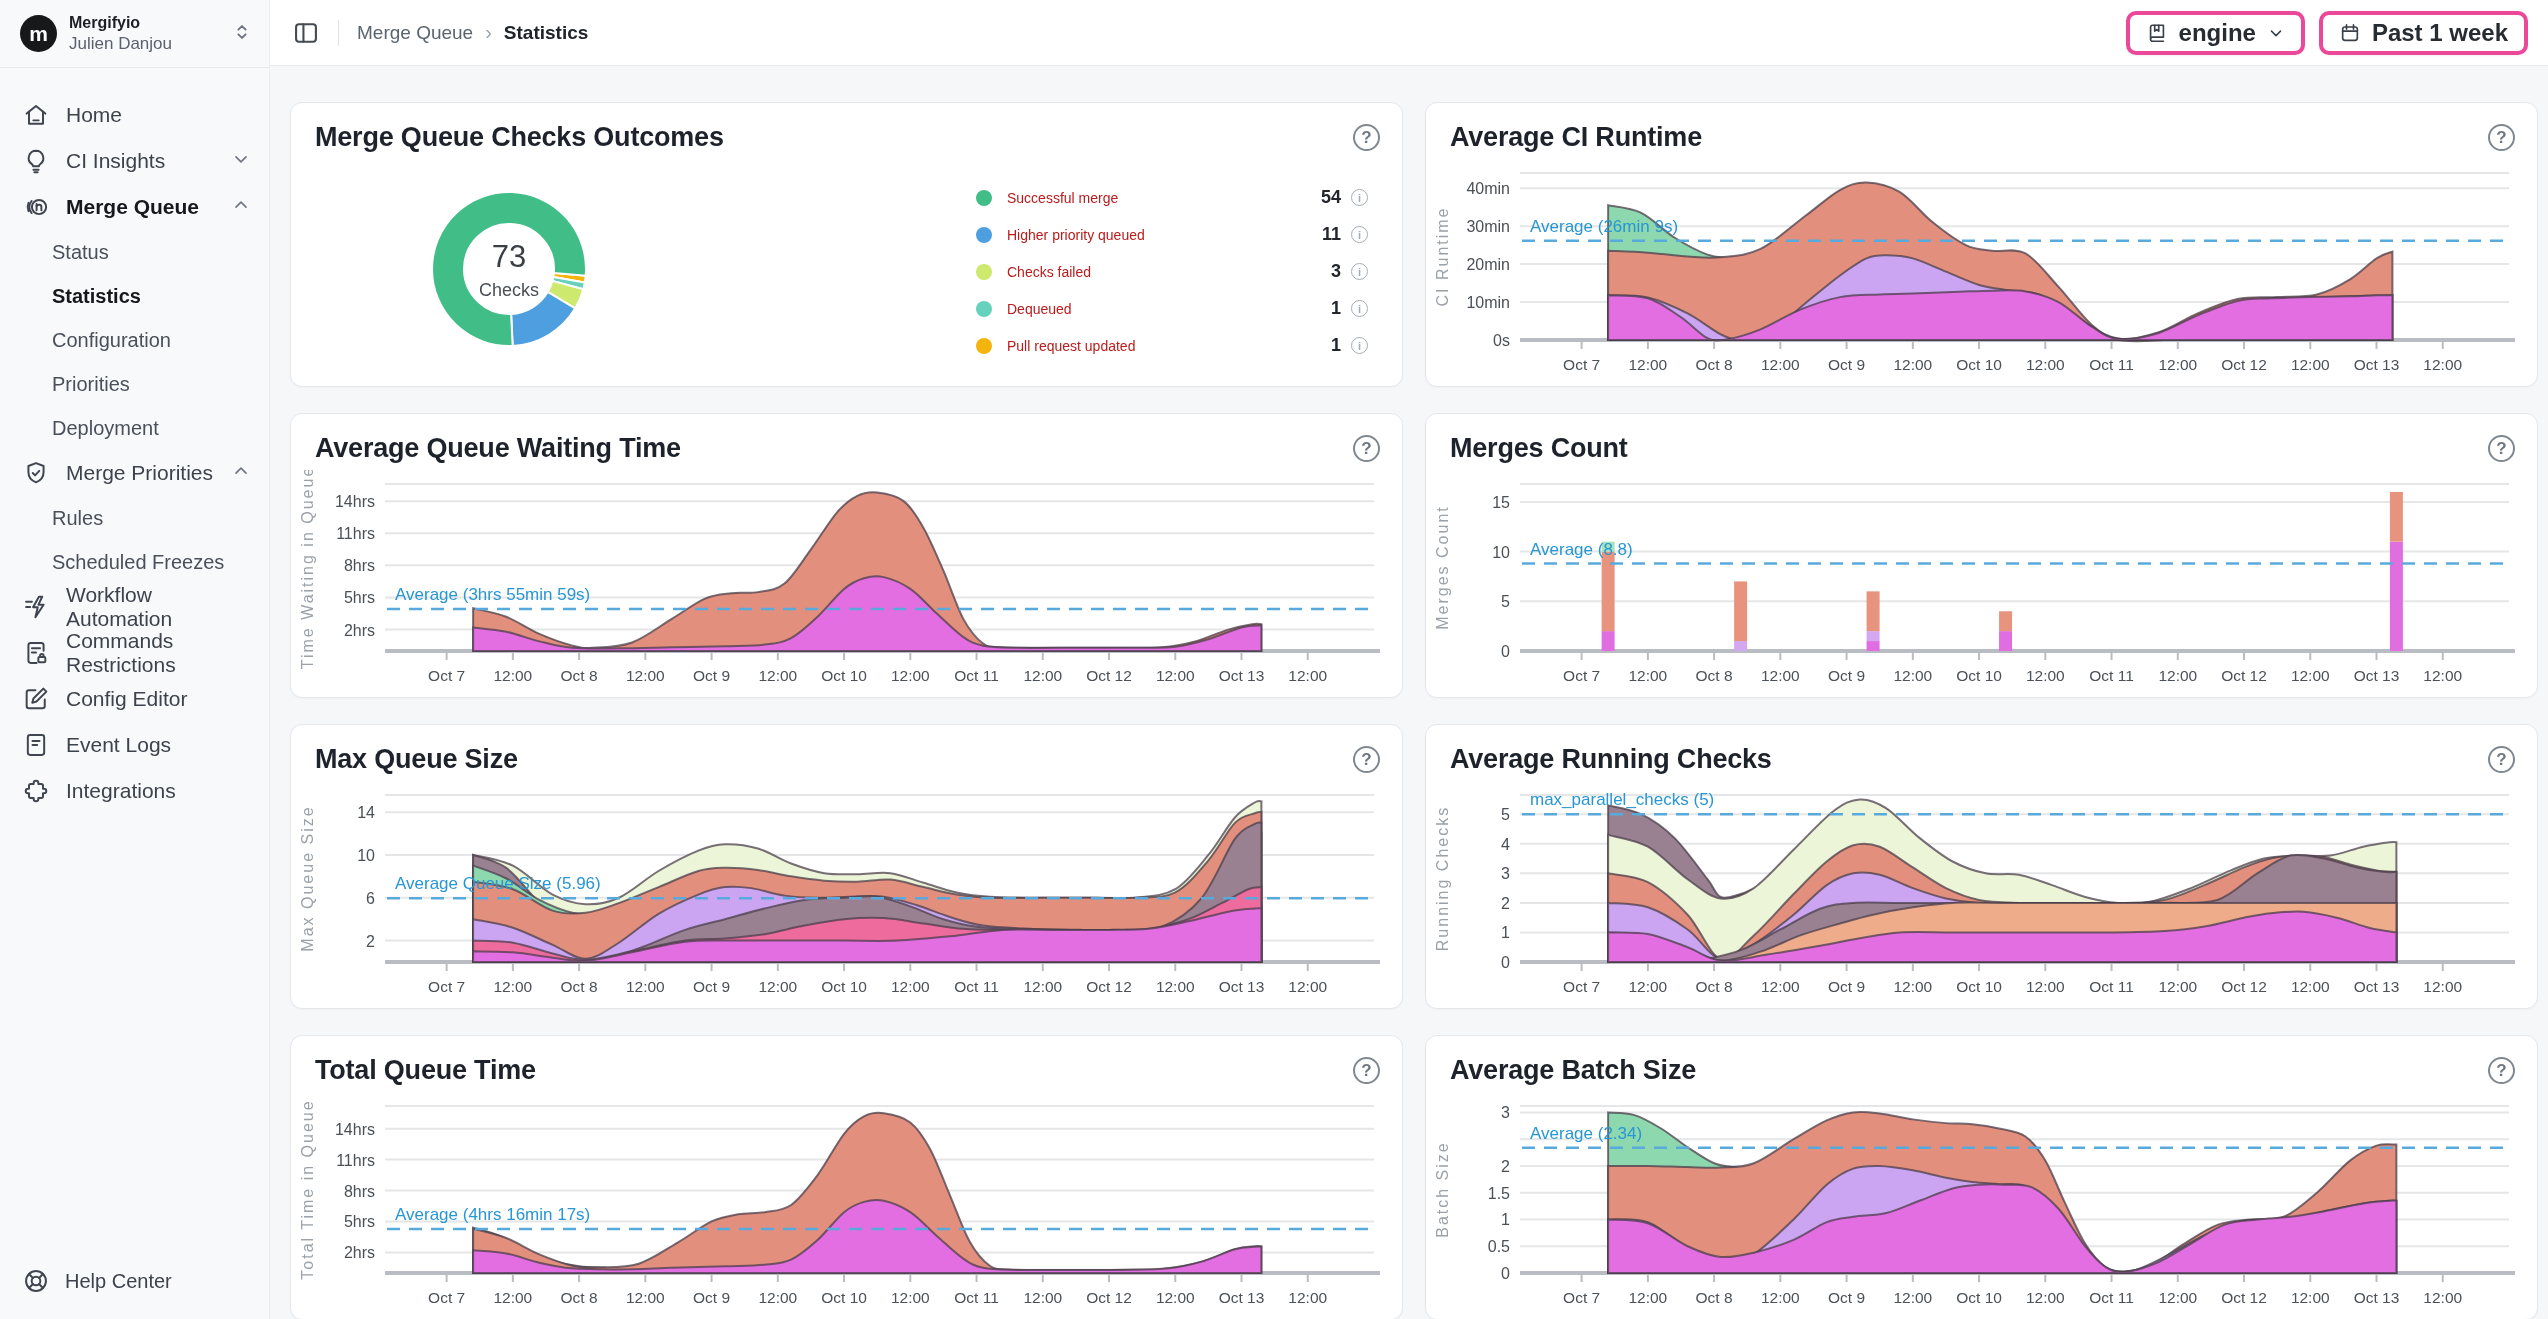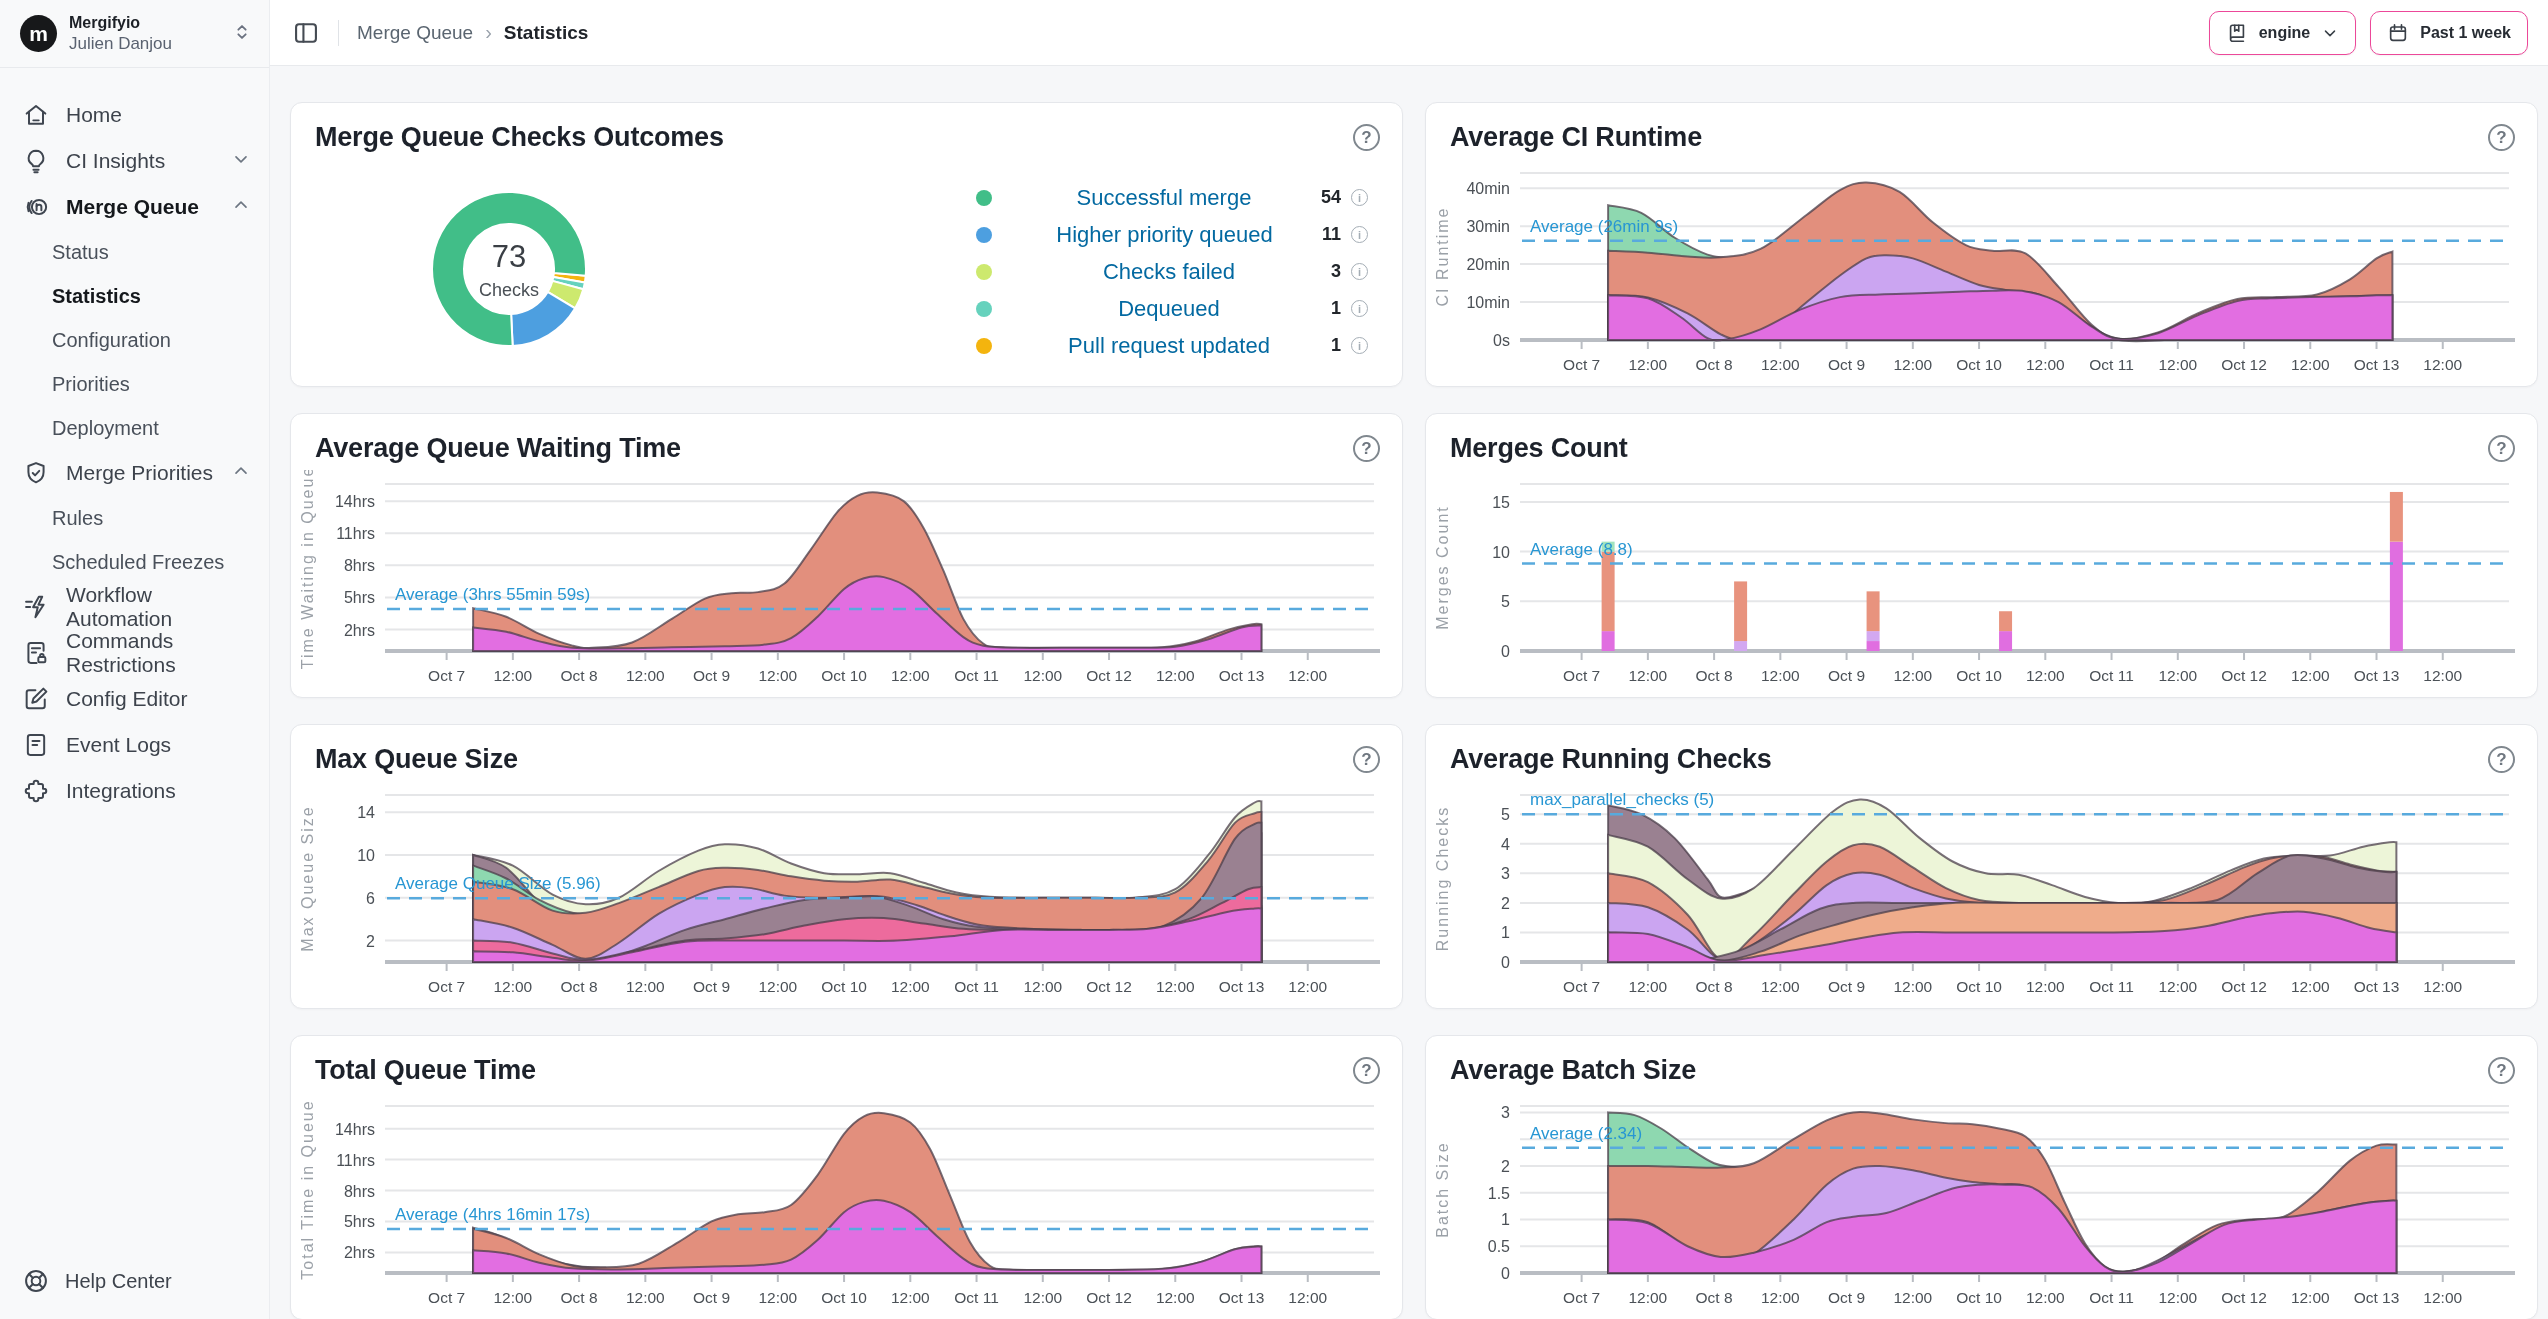--- a/index.html
+++ b/index.html
@@ -34,22 +34,22 @@
   .main { position:absolute; left:270px; top:0; right:0; bottom:0; }
   .topbar { height:66px; background:#fff; border-bottom:1px solid #e8eaed;
             display:flex; align-items:center; padding:0 20px 0 22px; }
   .tb-toggle { width:28px; height:28px; color:#454b53; cursor:pointer; }
   .tb-divider { width:1px; height:26px; background:#e0e3e7; margin:0 18px; }
   .crumb { display:flex; align-items:center; gap:12px; font-size:19px; }
   .crumb .parent { color:#5a6570; cursor:pointer; }
   .crumb .sep { color:#9aa2ac; font-size:20px; }
   .crumb .current { color:#20242a; font-weight:700; }
   .tb-right { margin-left:auto; display:flex; gap:14px; }
-  .btn { height:44px; border:1px solid #ec4899; border-radius:10px; background:#fff;
-         display:flex; align-items:center; gap:11px; padding:0 16px; font-size:16px;
+  .btn { height:44px; border:4px solid #ec4899; border-radius:10px; background:#fff;
+         display:flex; align-items:center; gap:11px; padding:0 16px; font-size:24px;
          color:#272c33; font-weight:600; cursor:pointer; box-shadow:0 1px 2px rgba(16,24,40,.05); }
   .btn svg { width:22px; height:22px; color:#3a4048; }
   .filtersbar { height:45px; display:flex; align-items:center; gap:15px; padding:0 30px;
                 color:#545d68; font-size:20px; font-weight:500; }
   .filtersbar svg { width:23px; height:23px; }
 
   
   .content { margin:24px 10px 0 20px; display:grid; grid-template-columns:repeat(2,1113px);
              column-gap:22px; row-gap:14px; }
   .card { position:relative; height:285px; background:#fff; border:1px solid #e5e7eb;
@@ -61,21 +61,21 @@
           font-size:17px; font-weight:700; display:flex; align-items:center; justify-content:center;
           cursor:pointer; margin-top:2px; }
   .chart-slot { position:absolute; left:0; right:0; bottom:2px; height:225px; }
   .chart-slot.tall { height:235px; bottom:0; }
   .chart-slot text { font-family:"Liberation Sans",sans-serif; }
 
   
   .legend { position:absolute; right:34px; top:28px; width:392px; }
   .legend-row { display:flex; align-items:center; height:37px; cursor:pointer; }
   .legend-dot { width:16px; height:16px; border-radius:50%; flex:none; margin-right:15px; }
-  .legend-label { flex:1; font-size:22px; color:#0369a1;text-align:center; }
+  .legend-label { flex:1; font-size:14px; color:#b91c1c; }
   .legend-value { font-size:18px; font-weight:700; color:#22262b; }
   .legend-info { width:17px; height:17px; border:1.6px solid #a4adb5; border-radius:50%;
                  color:#a4adb5; font-size:11px; font-weight:700; display:flex; align-items:center;
                  justify-content:center; margin-left:10px; }
 </style>
 </head>
 <body>
 
 <aside class="sidebar">
   <div class="org">

